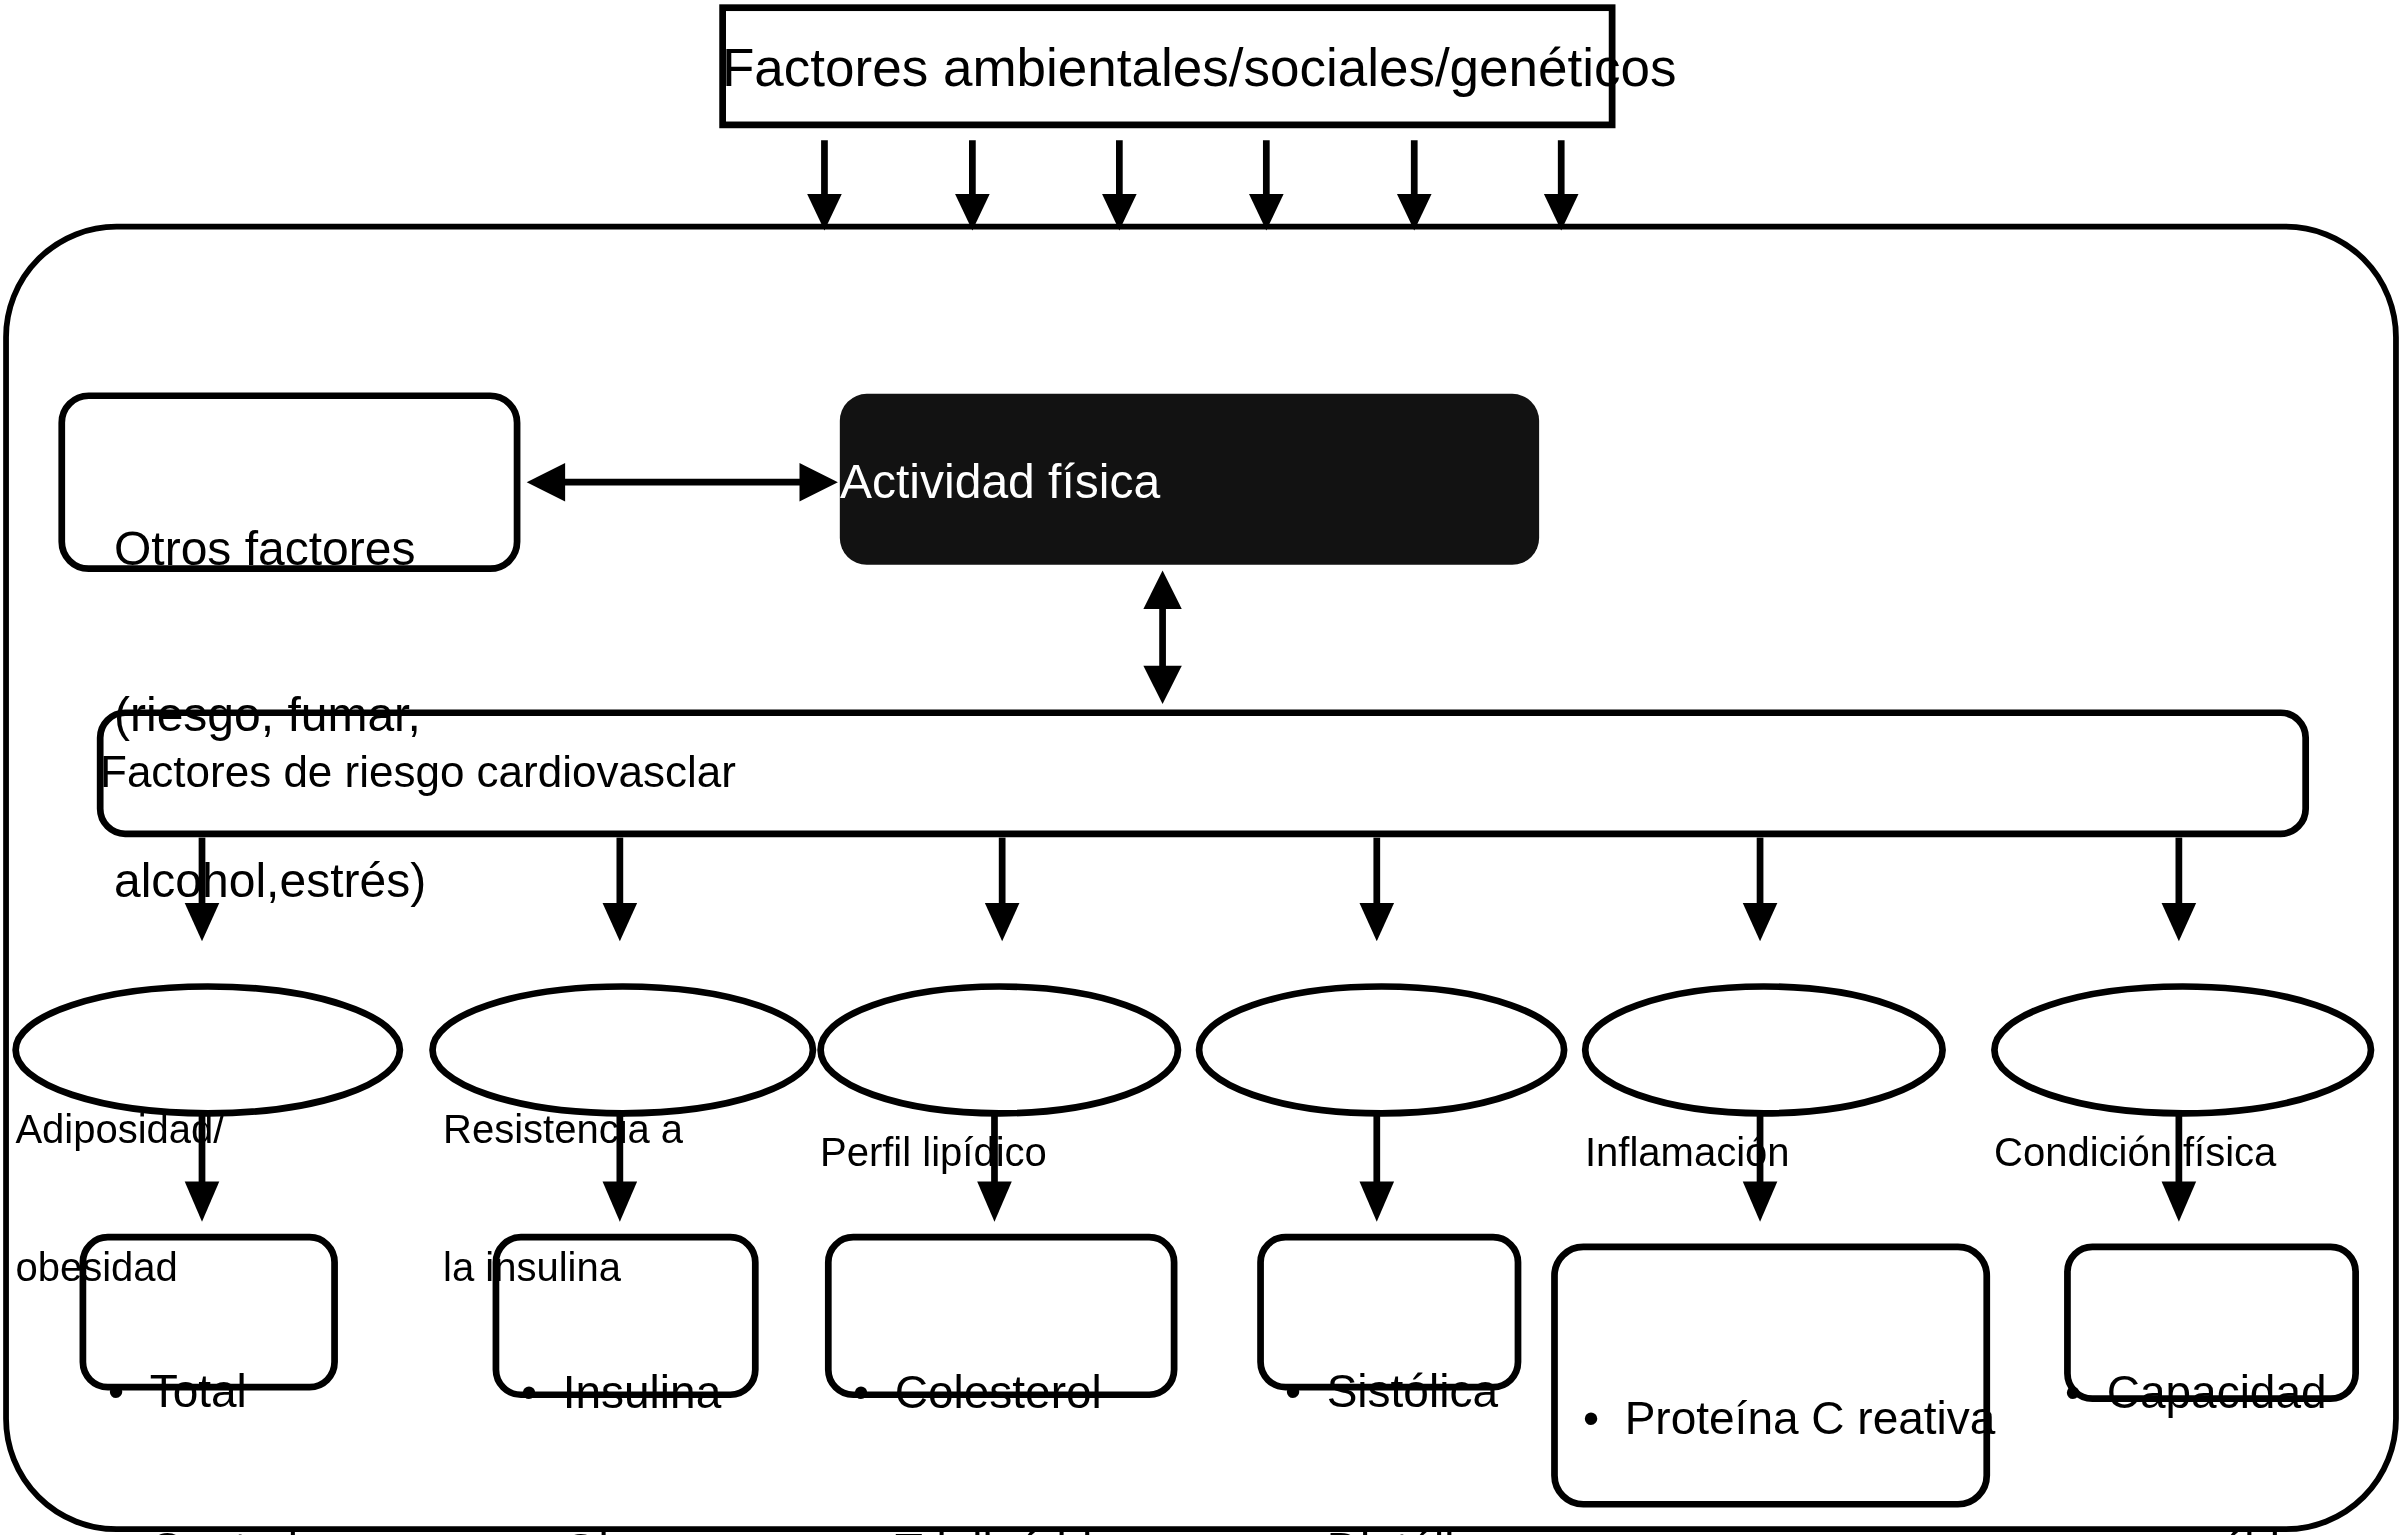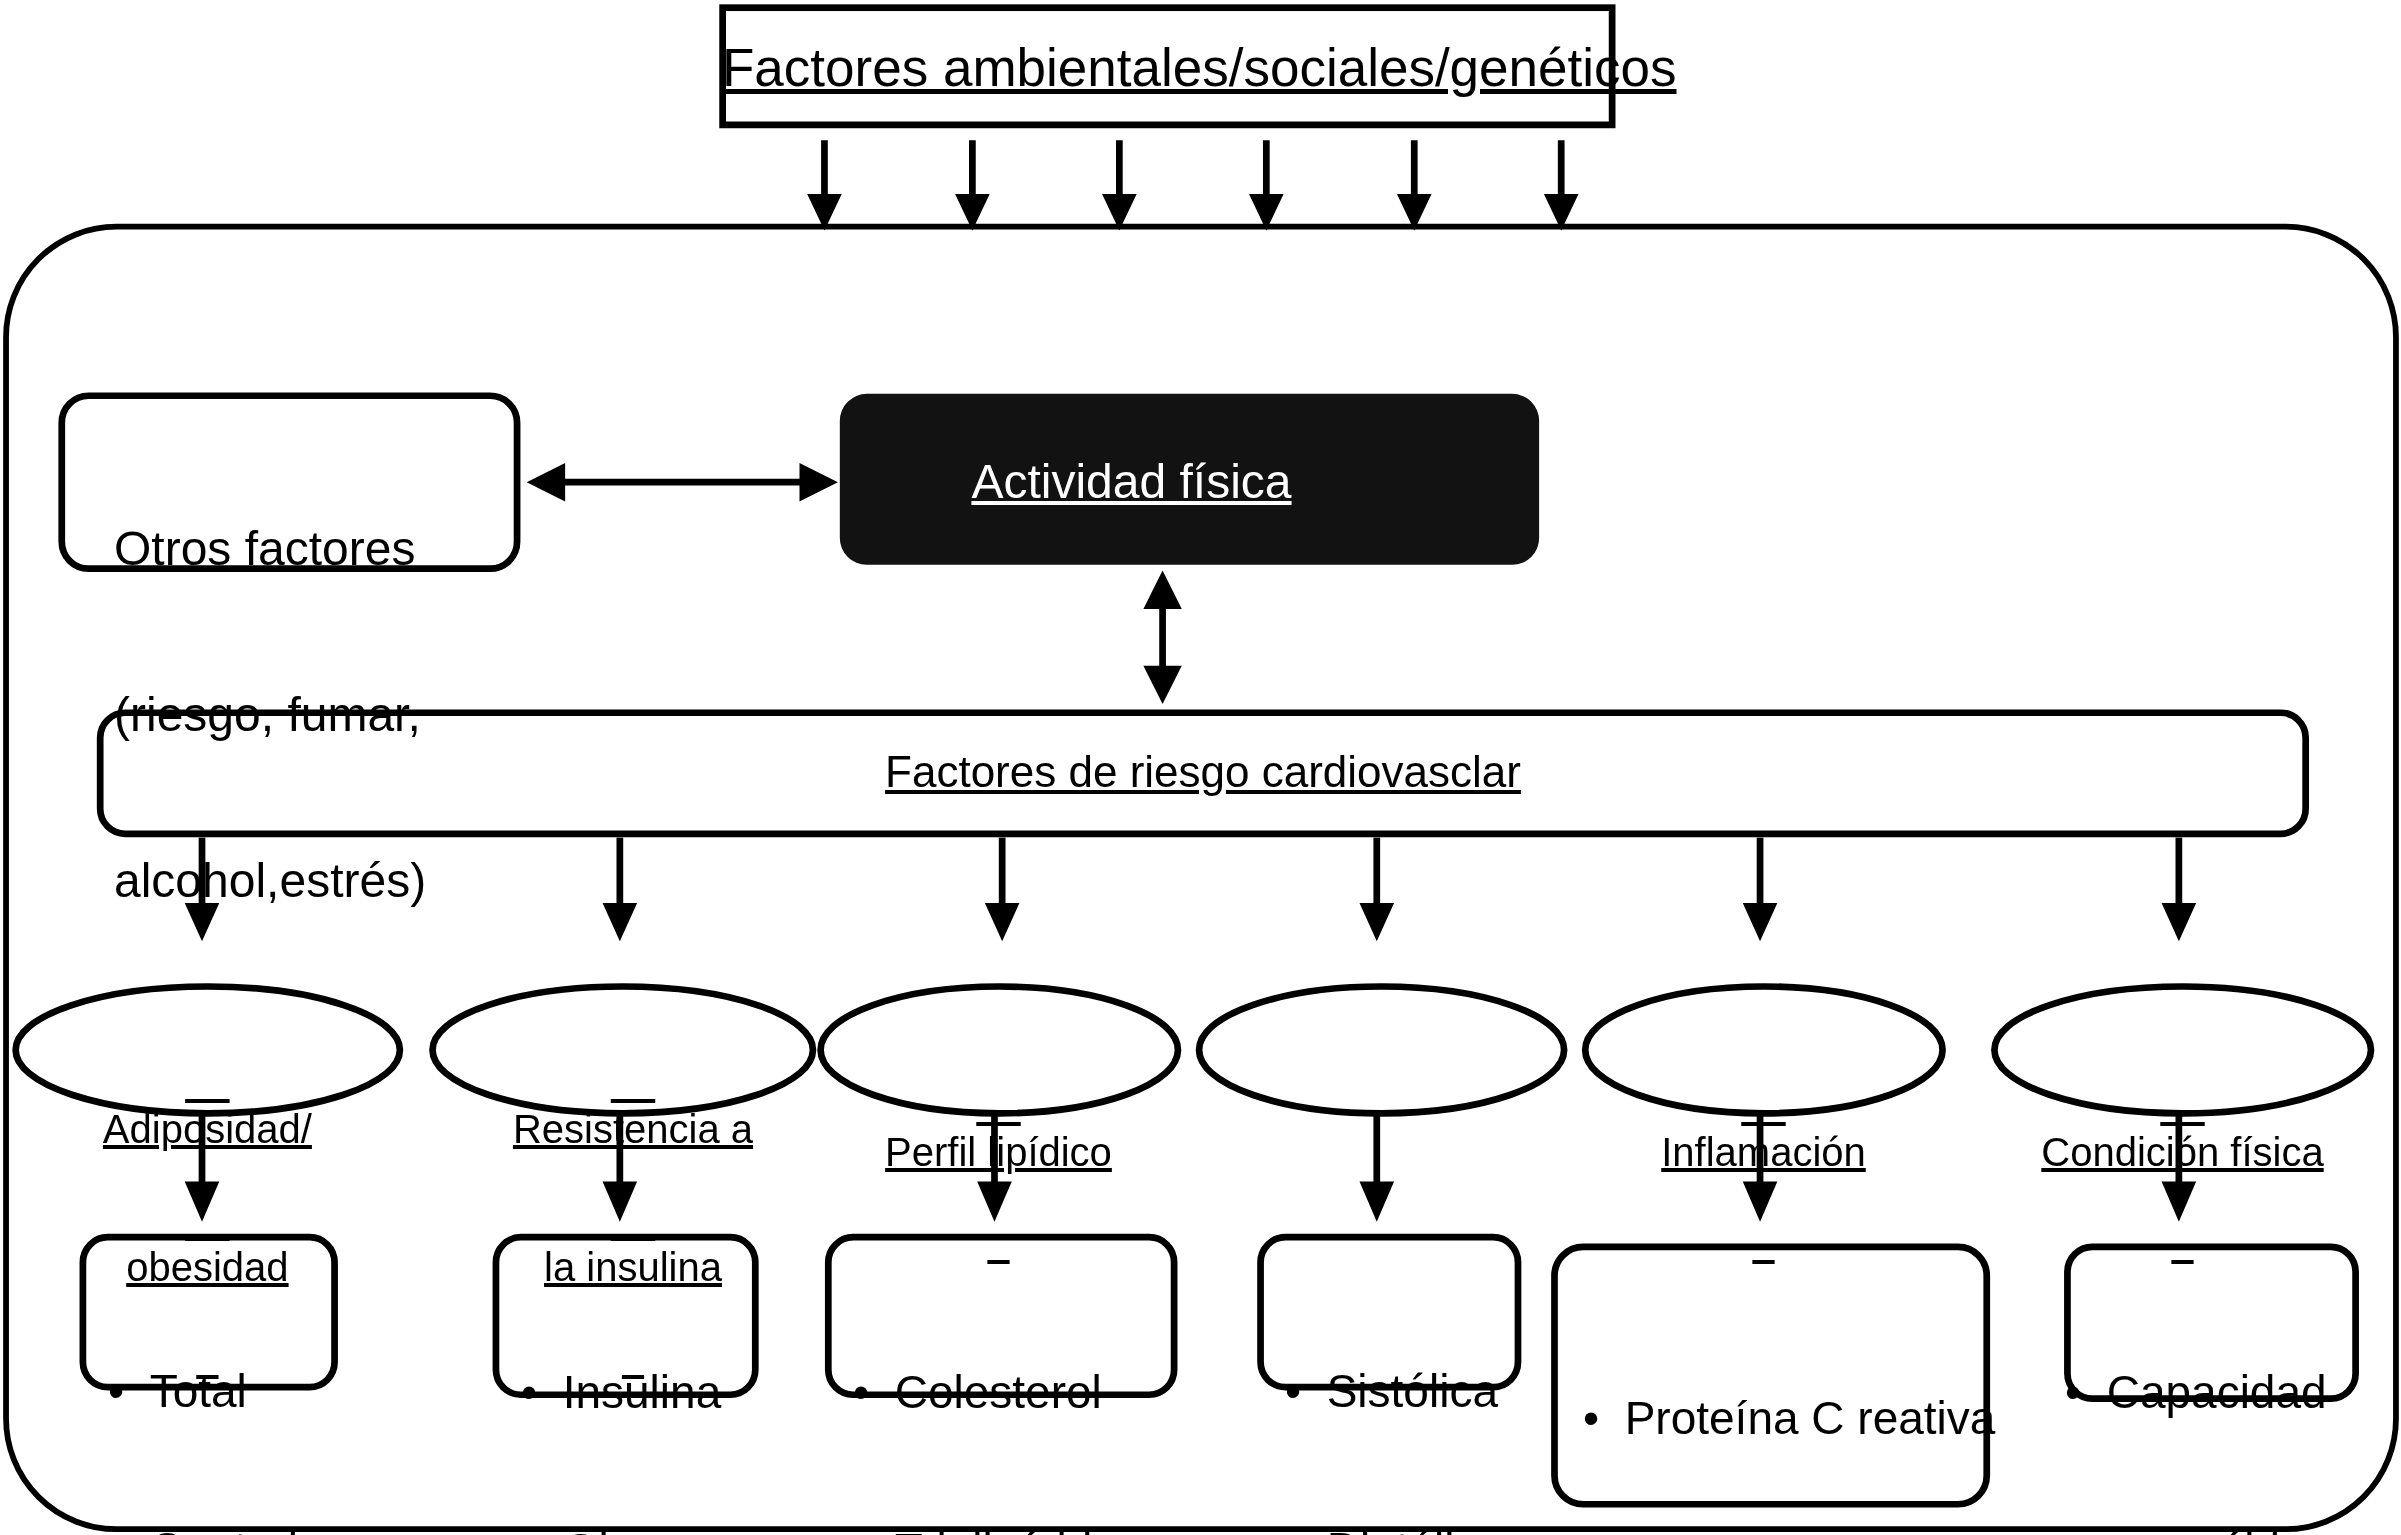--- a/index.html
+++ b/index.html
@@ -30,21 +30,21 @@
   .arrow-line { stroke: #000000; stroke-width: 7; fill: none; }
   .arrow-head { fill: #000000; stroke: none; }
 
   .lbl {
     position: absolute;
     color: #000000;
     font-family: "Liberation Sans", sans-serif;
     line-height: 1.15;
     white-space: pre;
   }
-  .lbl-center { text-align: center; text-decoration: underline; }
+  .lbl-center { text-align: left; }
   .lbl-left { text-align: left; }
   .lbl-right { text-align: right; }
   .lbl-white { color: #ffffff; }
 
   .t-top { font-size: 53px; }
   .t-otros { font-size: 48px; }
   .t-black { font-size: 48px; }
   .t-bar { font-size: 44px; }
   .t-ellipse { font-size: 40px; }
   .t-leaf { font-size: 46px; }
@@ -187,21 +187,21 @@
   </svg>
 
   <div class="lbl lbl-center t-top" style="left:722px; top:38px; width:890px;" data-name="title-box-label">Factores ambientales/sociales/genéticos</div>
 
   <div class="lbl lbl-left t-otros" style="left:94px; top:411px; width:413px;margin-left:20px;" data-name="other-factors-box-text">
     <span class="sub-line" data-name="other-factors-line-1">Otros factores</span>
     <span class="sub-line" data-name="other-factors-line-2">(riesgo, fumar,</span>
     <span class="sub-line" data-name="other-factors-line-3">alcohol,estrés)</span>
   </div>
 
-  <div class="lbl lbl-center lbl-white t-black" style="left:812px; top:454px; width:639px;" data-name="physical-activity-label">Actividad física</div>
+  <div class="lbl lbl-center lbl-white t-black" style="left:840px; top:454px; width:639px;" data-name="physical-activity-label">Actividad física</div>
 
   <div class="lbl lbl-center t-bar" style="left:100px; top:747px; width:2206px;" data-name="risk-factors-bar-label">Factores de riesgo cardiovasclar</div>
 
   <div class="lbl lbl-center t-ellipse" style="left:15.4px; top:1014px; width:384px;" data-name="ellipse-label-1">
     <span class="sub-line" data-name="ellipse-label-1-line-1">Adiposidad/</span>
     <span class="sub-line" data-name="ellipse-label-1-line-2">obesidad</span>
   </div>
 
   <div class="lbl lbl-center t-ellipse" style="left:443px; top:1014px; width:380px;" data-name="ellipse-label-2">
     <span class="sub-line" data-name="ellipse-label-2-line-1">Resistencia a</span>

